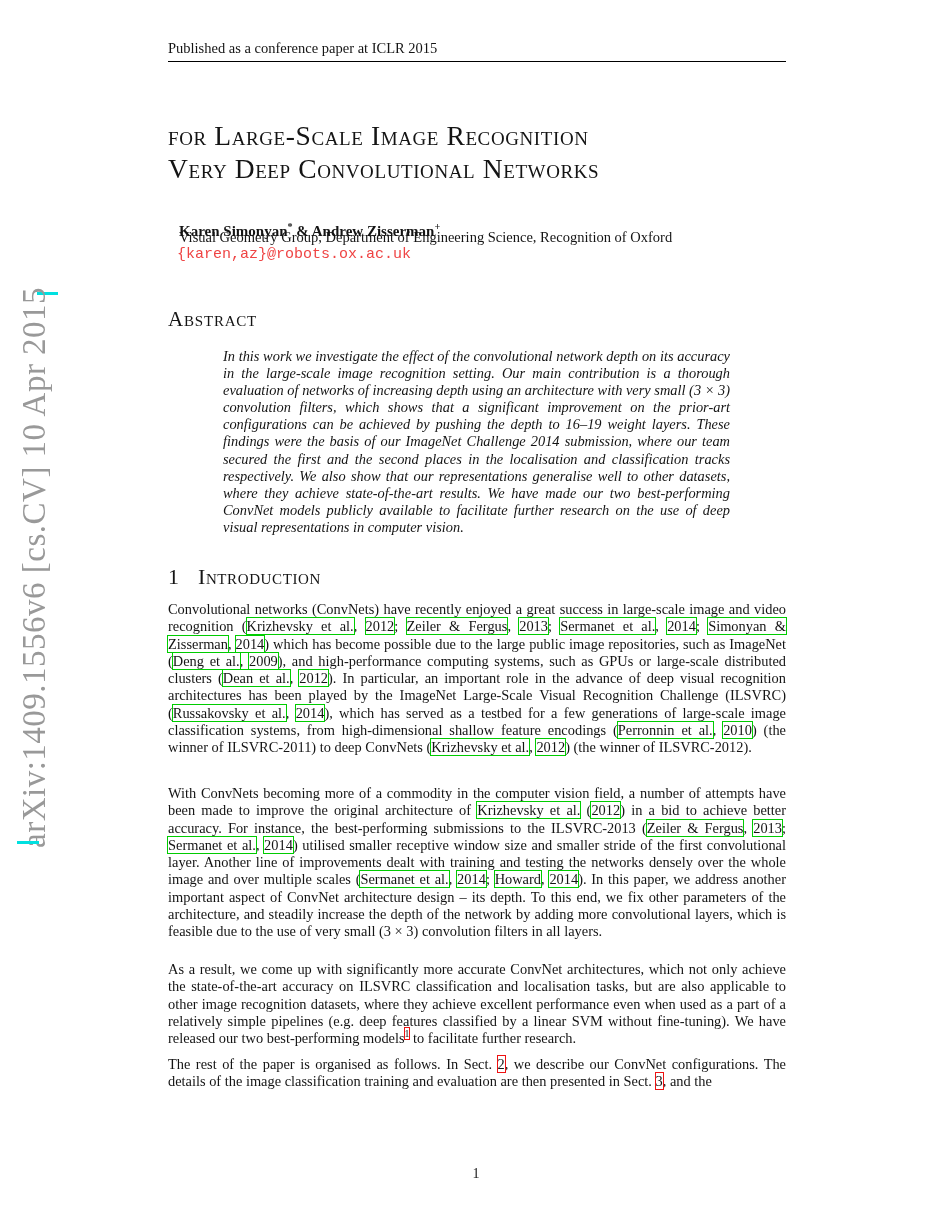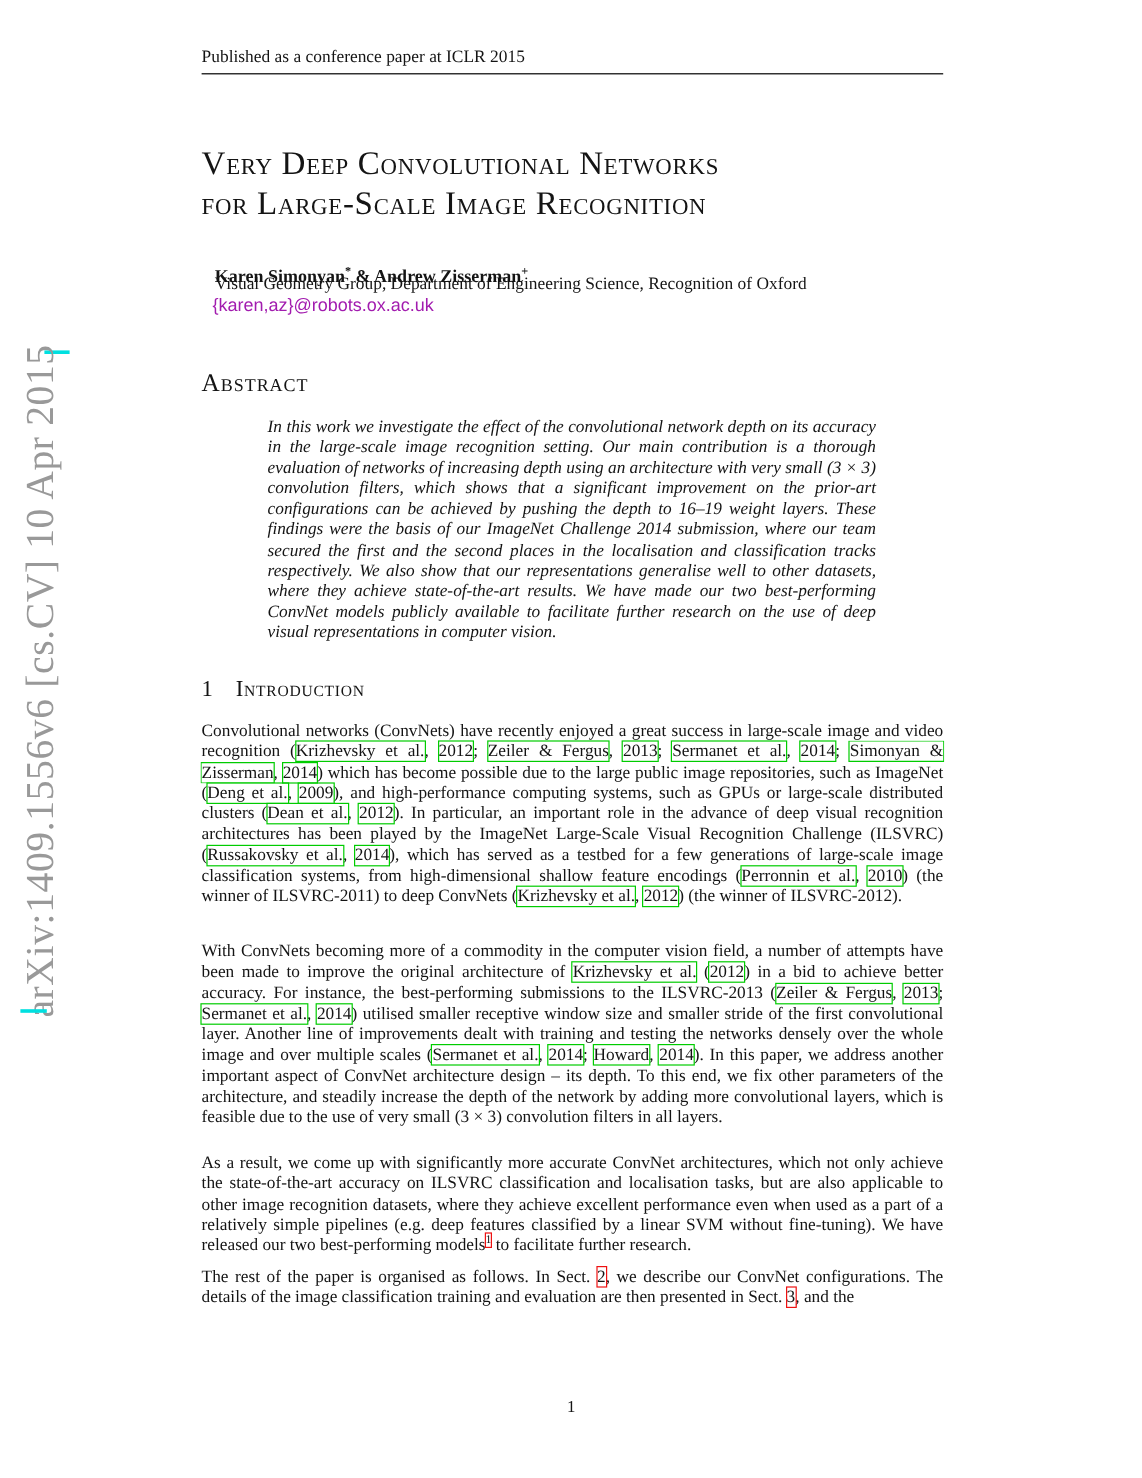--- a/index.html
+++ b/index.html
@@ -65,23 +65,23 @@
     margin-top: 16px;
   }
   .affiliation {
     position: absolute;
     left: 179px; top: 229px;
     font-size: 14.5px;
   }
   .email {
     position: absolute;
     left: 177px; top: 246px;
-    font-family: Liberation Sans, sans-serif;
+    font-family: Liberation Mono, monospace;
     font-size: 15px;
-    color: #a21caf;
+    color: #ef4444;
   }
 
   
   .abstract-heading {
     position: absolute;
     left: 168px; top: 307px;
     width: 618px;
     text-align: left;
     font-variant: small-caps;
     font-size: 21px;
@@ -94,21 +94,21 @@
     text-align: justify;
     font-size: 14.4px;
     line-height: 17.1px;
     font-style: italic;
   }
 
   
   .section-heading {
     position: absolute;
     left: 168px; top: 564px;
-    font-size: 19px;
+    font-size: 22px;
   }
   .section-heading .num { margin-right: 19px; }
   .section-heading .name { font-variant: small-caps; letter-spacing: 0.6px; }
 
   
   .para {
     position: absolute;
     left: 168px;
     width: 618px;
     text-align: justify;
@@ -158,22 +158,22 @@
 
   <div class="header">
     <span>Published as a conference paper at ICLR 2015</span>
   </div>
 
   <div class="cyan-mark-top"></div>
   <div class="arxiv-sidebar">arXiv:1409.1556v6 [cs.CV] 10 Apr 2015</div>
   <div class="cyan-mark-bottom"></div>
 
   <div class="title">
+    <div>for Large-Scale Image Recognition</div>
     <div>Very Deep Convolutional Networks</div>
-    <div>for Large-Scale Image Recognition</div>
   </div>
 
   <div class="authors"><span>Karen Simonyan</span><sup>*</sup><span> &amp; Andrew Zisserman</span><sup>+</sup></div>
   <div class="affiliation">Visual Geometry Group, Department of Engineering Science, Recognition of Oxford</div>
   <div class="email">{karen,az}@robots.ox.ac.uk</div>
 
   <div class="abstract-heading">Abstract</div>
   <div class="abstract-body">In this work we investigate the effect of the convolutional network depth on its accuracy in the large-scale image recognition setting. Our main contribution is a thorough evaluation of networks of increasing depth using an architecture with very small (3 × 3) convolution filters, which shows that a significant improvement on the prior-art configurations can be achieved by pushing the depth to 16–19 weight layers. These findings were the basis of our ImageNet Challenge 2014 submission, where our team secured the first and the second places in the localisation and classification tracks respectively. We also show that our representations generalise well to other datasets, where they achieve state-of-the-art results. We have made our two best-performing ConvNet models publicly available to facilitate further research on the use of deep visual representations in computer vision.</div>
 
   <div class="section-heading">

